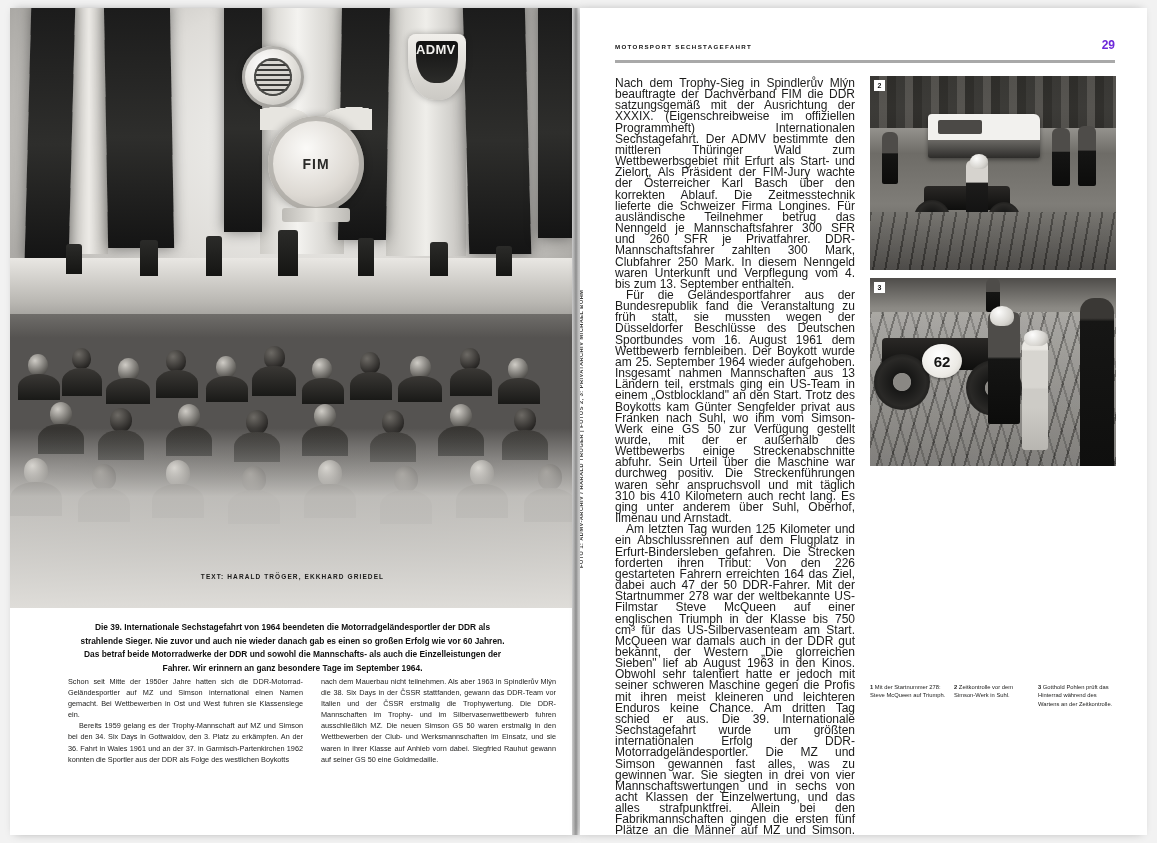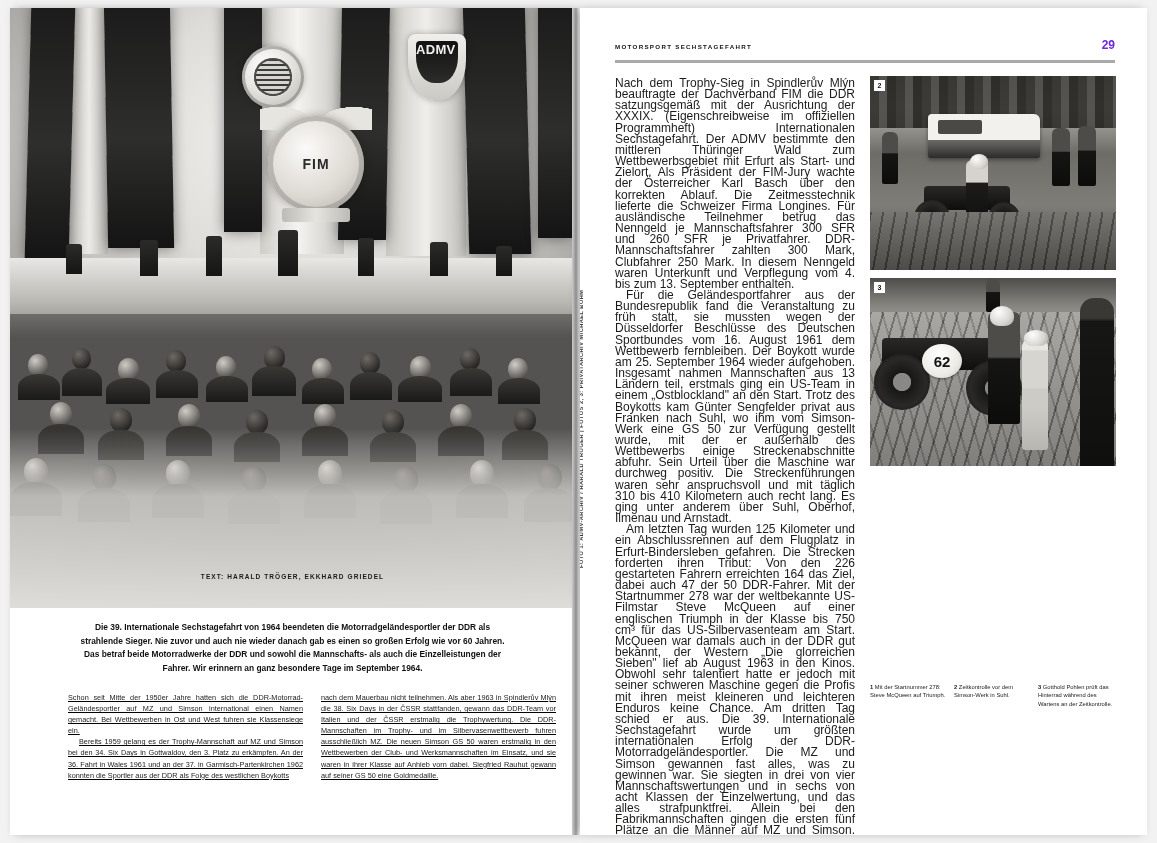--- a/index.html
+++ b/index.html
@@ -193,23 +193,23 @@
     position: absolute; left: 70px; top: 613px; width: 425px;
     text-align: center;
     font-size: 8.4px;
     line-height: 13.5px;
     font-weight: bold;
     color: #111;
   }
 
   
   .lcols {
-    position: absolute; left: 58px; top: 684px;
+    position: absolute; left: 58px; top: 668px;
     width: 488px; height: 120px;
-    display: flex; gap: 18px; text-decoration: underline;
+    display: flex; gap: 18px;
   }
   .lcol { width: 235px; }
   .lcol p {
     margin: 0;
     font-size: 7.3px;
     line-height: 11.1px;
     color: #1c1c1b;
     text-align: justify;
   }
   .lcol p + p { text-indent: 11px; }

